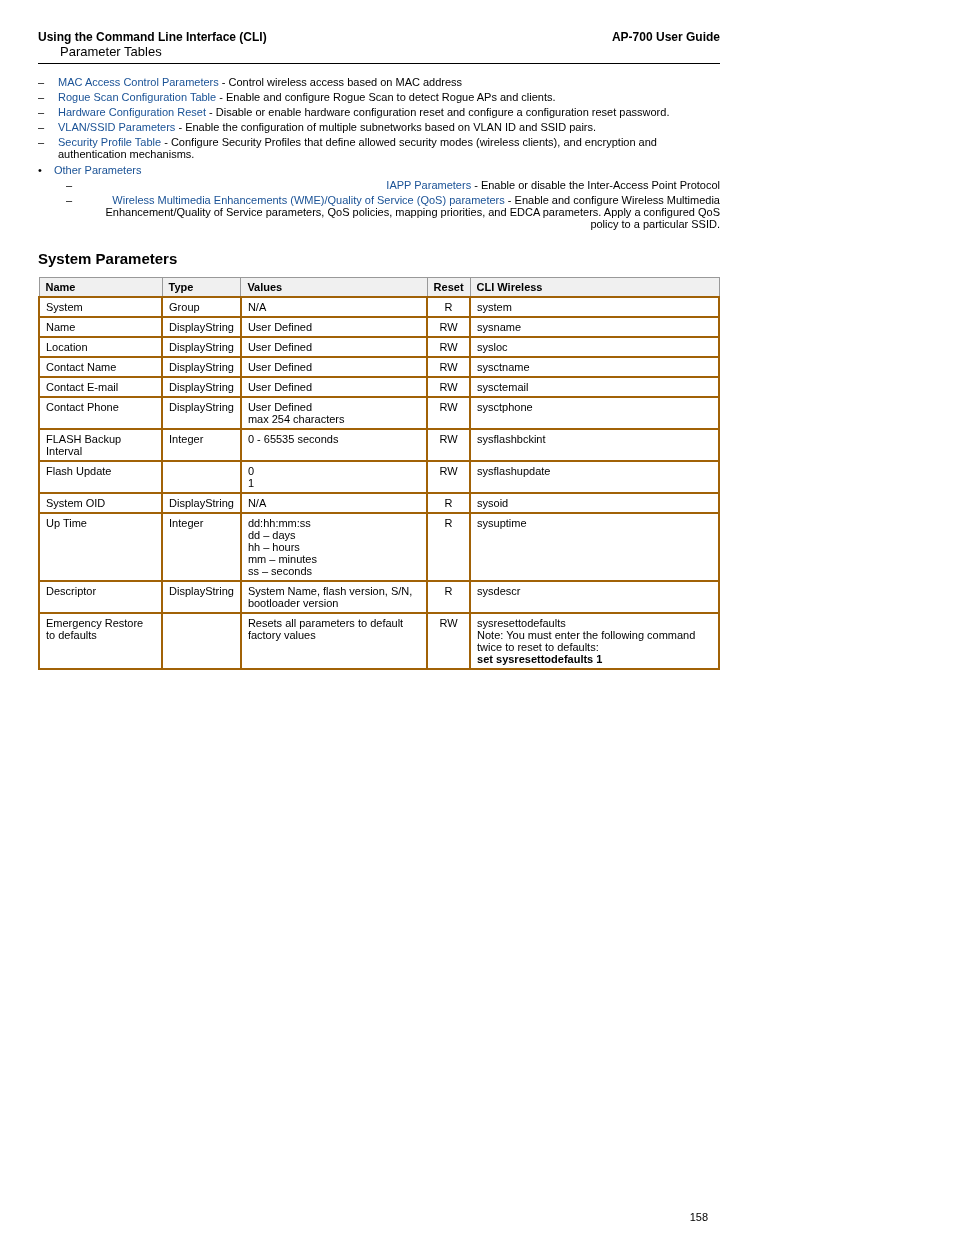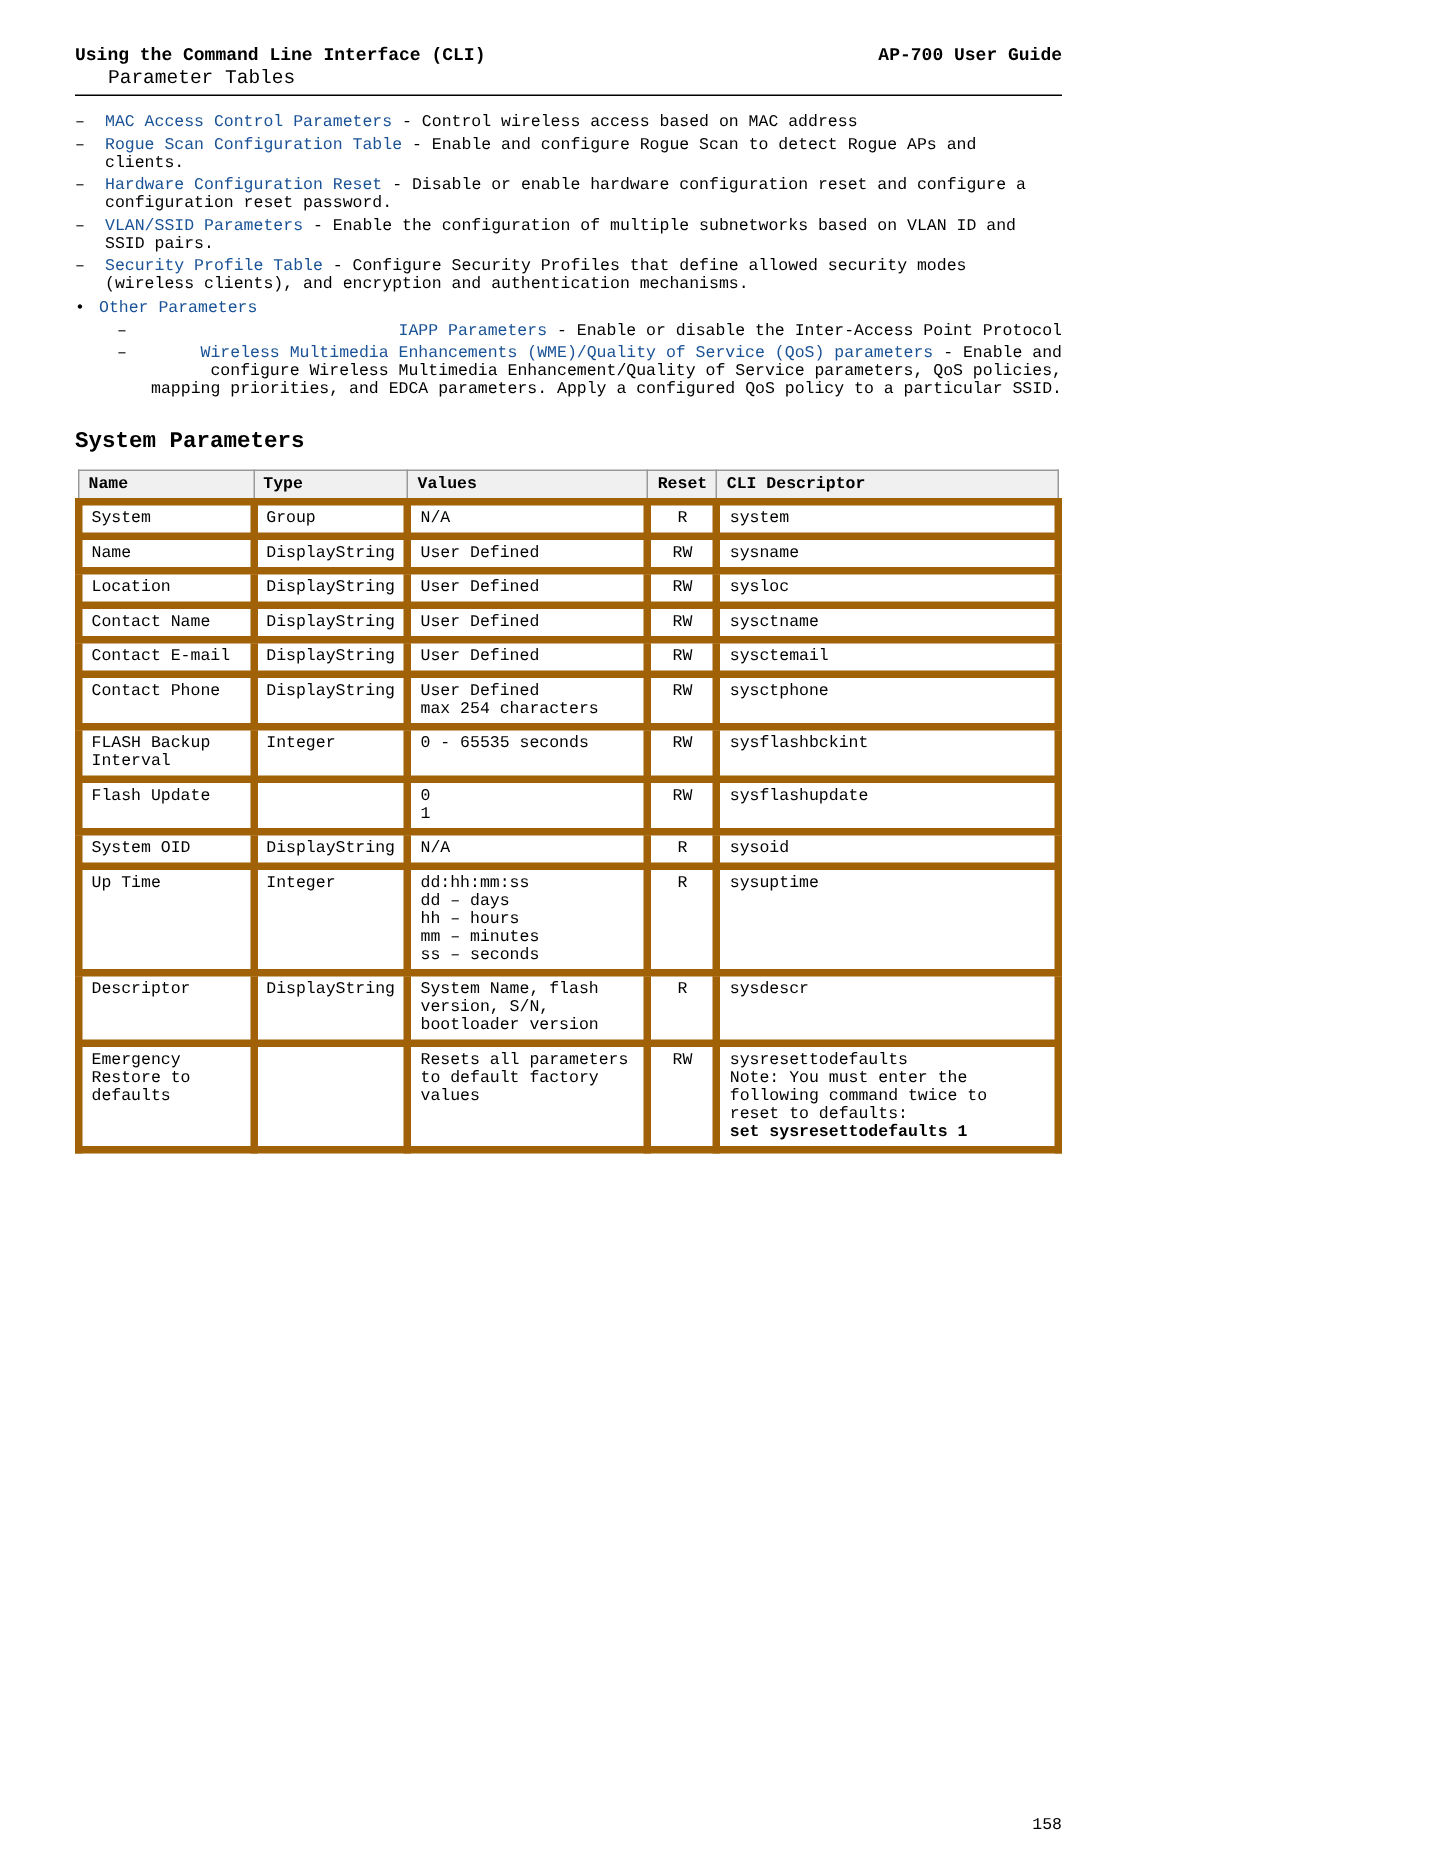--- a/index.html
+++ b/index.html
@@ -7,23 +7,22 @@
       font-family: Arial, sans-serif;
       font-size: 11px;
       color: #000;
       background: #fff;
       width: 954px;
       min-height: 1235px;
     }
     .page {
       width: 758px;
       min-height: 1235px;
-      padding: 30px 50px;
-      position: relative;
-      font-family: Liberation Mono, monospace;
+      padding: 30px 38px;
+      position: relative;
     }
     .header {
       display: flex;
       justify-content: space-between;
       align-items: flex-start;
       margin-bottom: 4px;
     }
     .header-left { }
     .header-title {
       font-weight: bold;
@@ -78,21 +77,21 @@
       font-size: 11px;
     }
     table.params th {
       background: #f0f0f0;
       border: 1px solid #999;
       padding: 3px 6px;
       font-weight: bold;
       text-align: left;
     }
     table.params td {
-      border: 5px solid #a16207;
+      border: 2px solid #a16207;
       padding: 3px 6px;
       vertical-align: top;
     }
     table.params tr td:nth-child(4) {
       text-align: center;
     }
     .footer {
       position: absolute;
       bottom: 12px;
       right: 50px;
@@ -153,21 +152,21 @@
 
   <div class="section-title">System Parameters</div>
 
   <table class="params">
     <thead>
       <tr>
         <th>Name</th>
         <th>Type</th>
         <th>Values</th>
         <th>Reset</th>
-        <th>CLI Descriptor</th>
+        <th>CLI Wireless</th>
       </tr>
     </thead>
     <tbody id="table-body">
     <tr>
           <td>System</td>
           <td>Group</td>
           <td>N/A</td>
           <td>R</td>
           <td>system</td>
         </tr>

